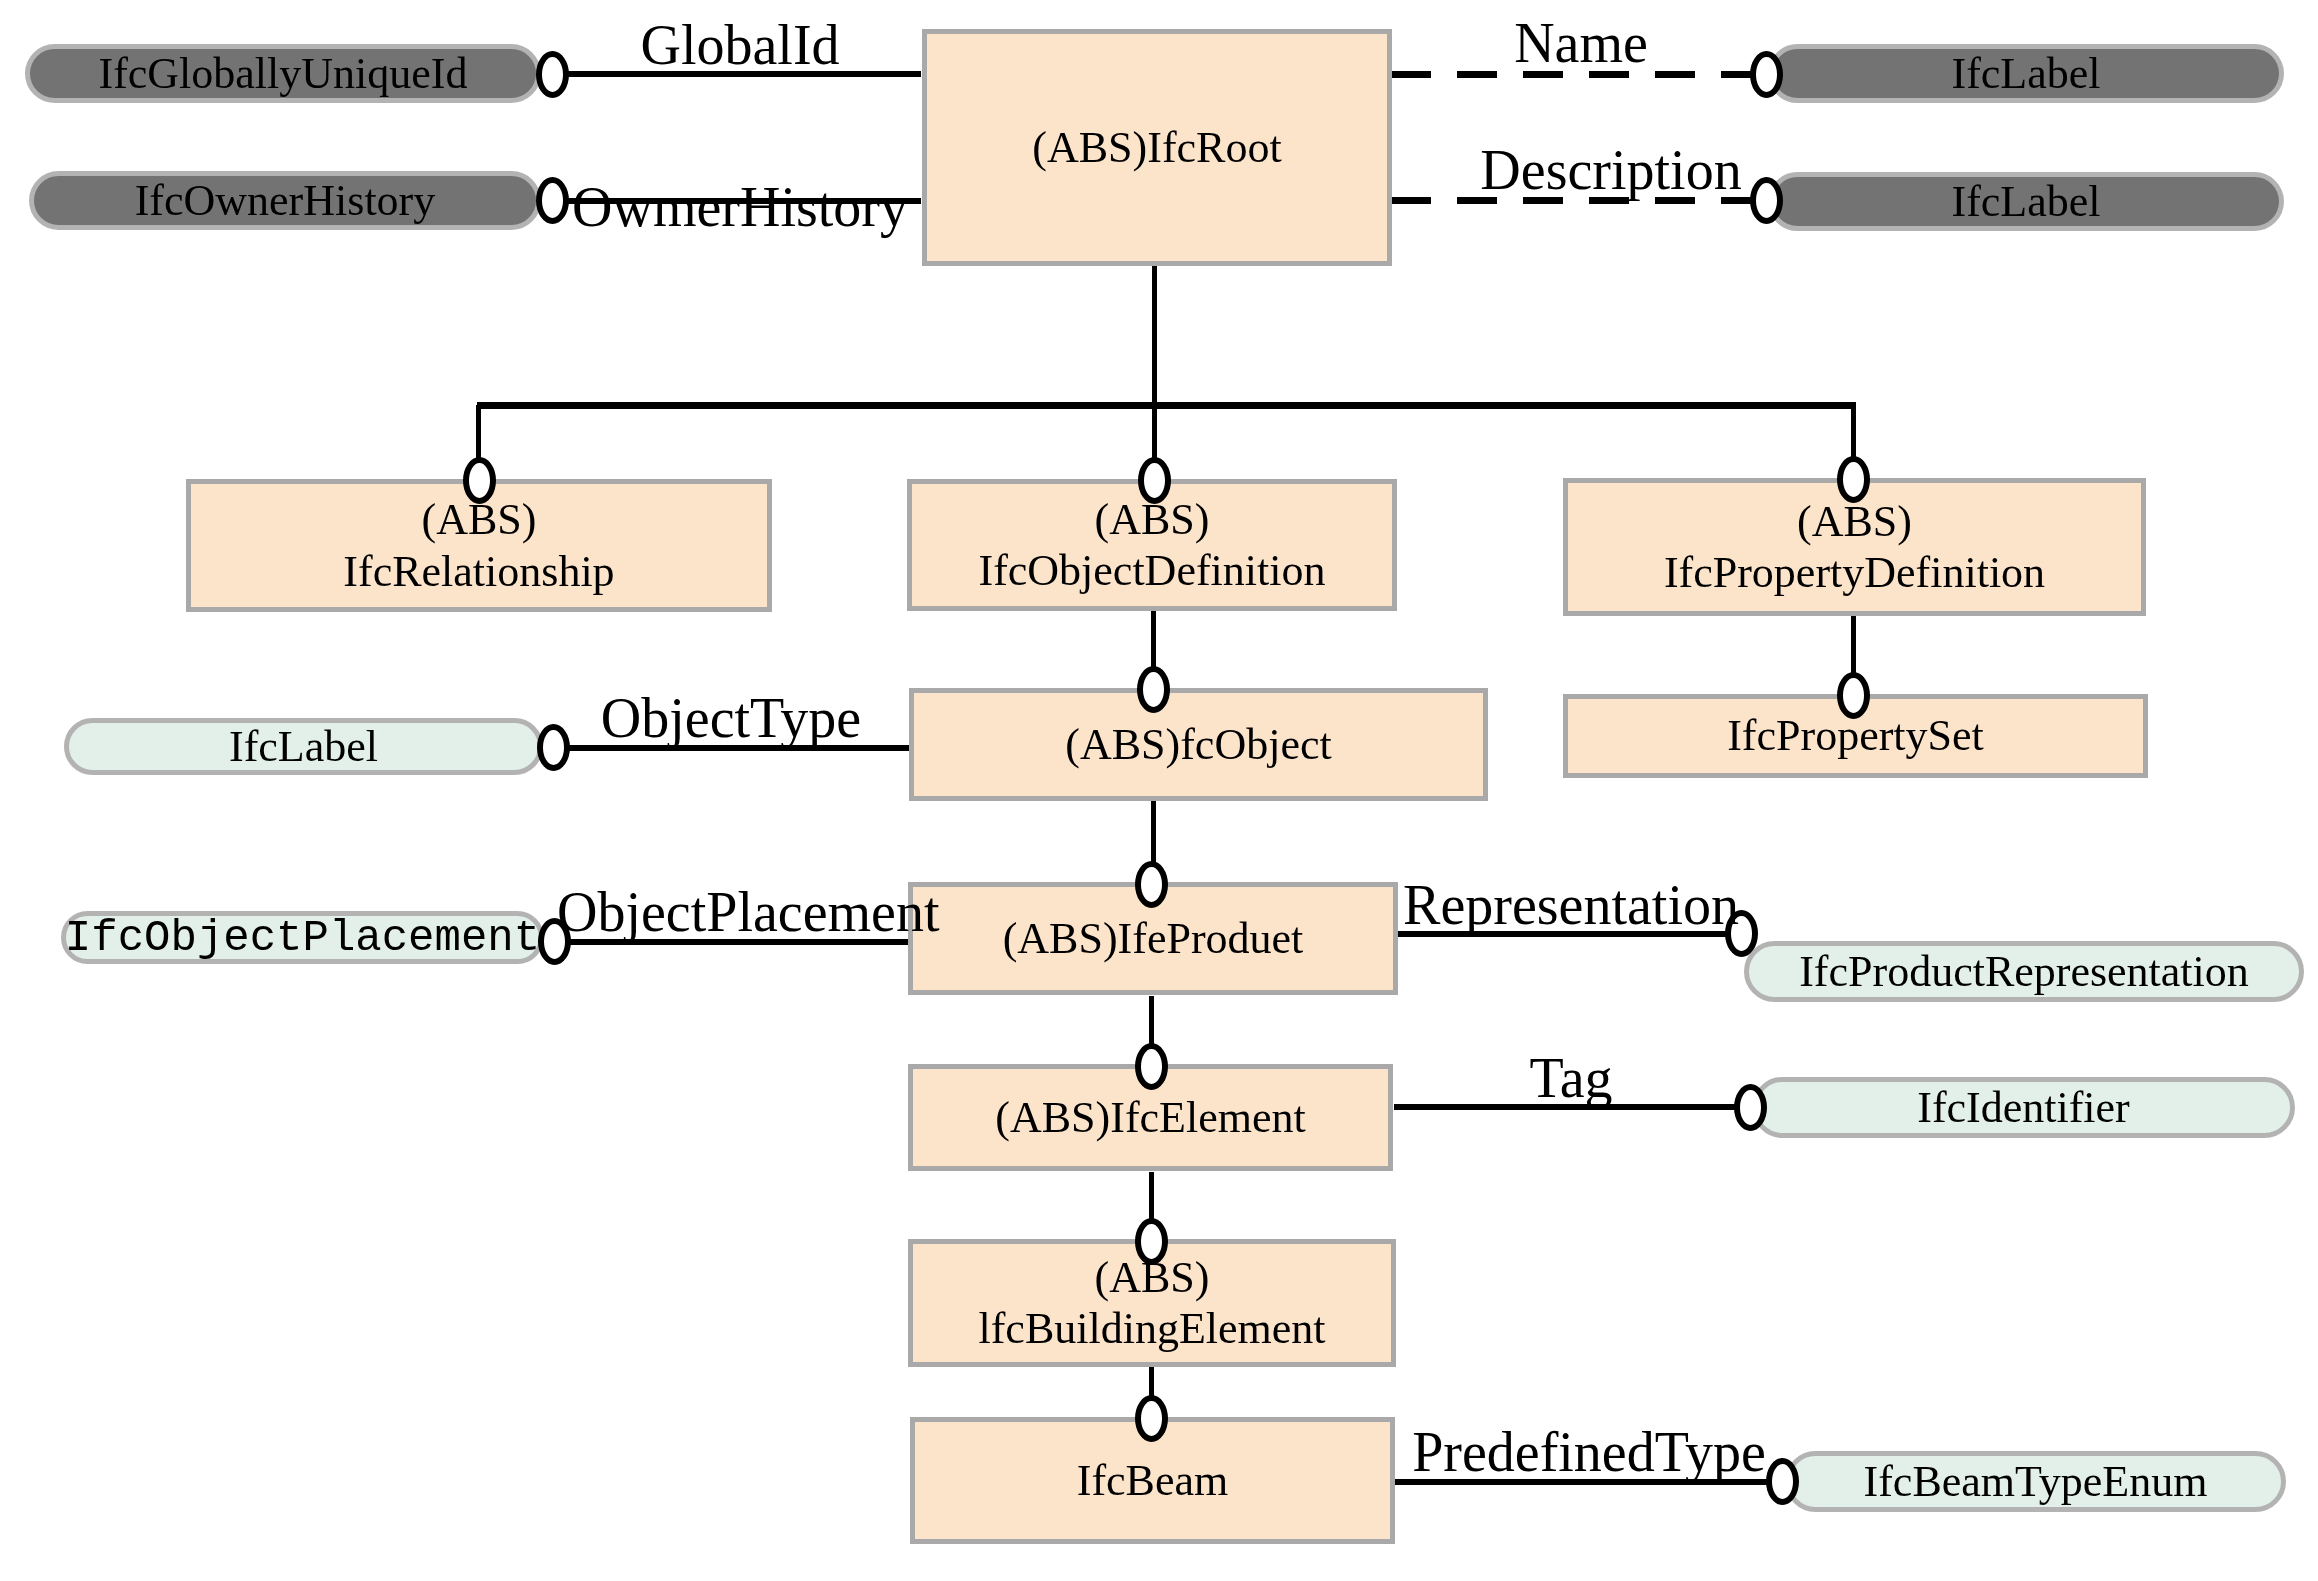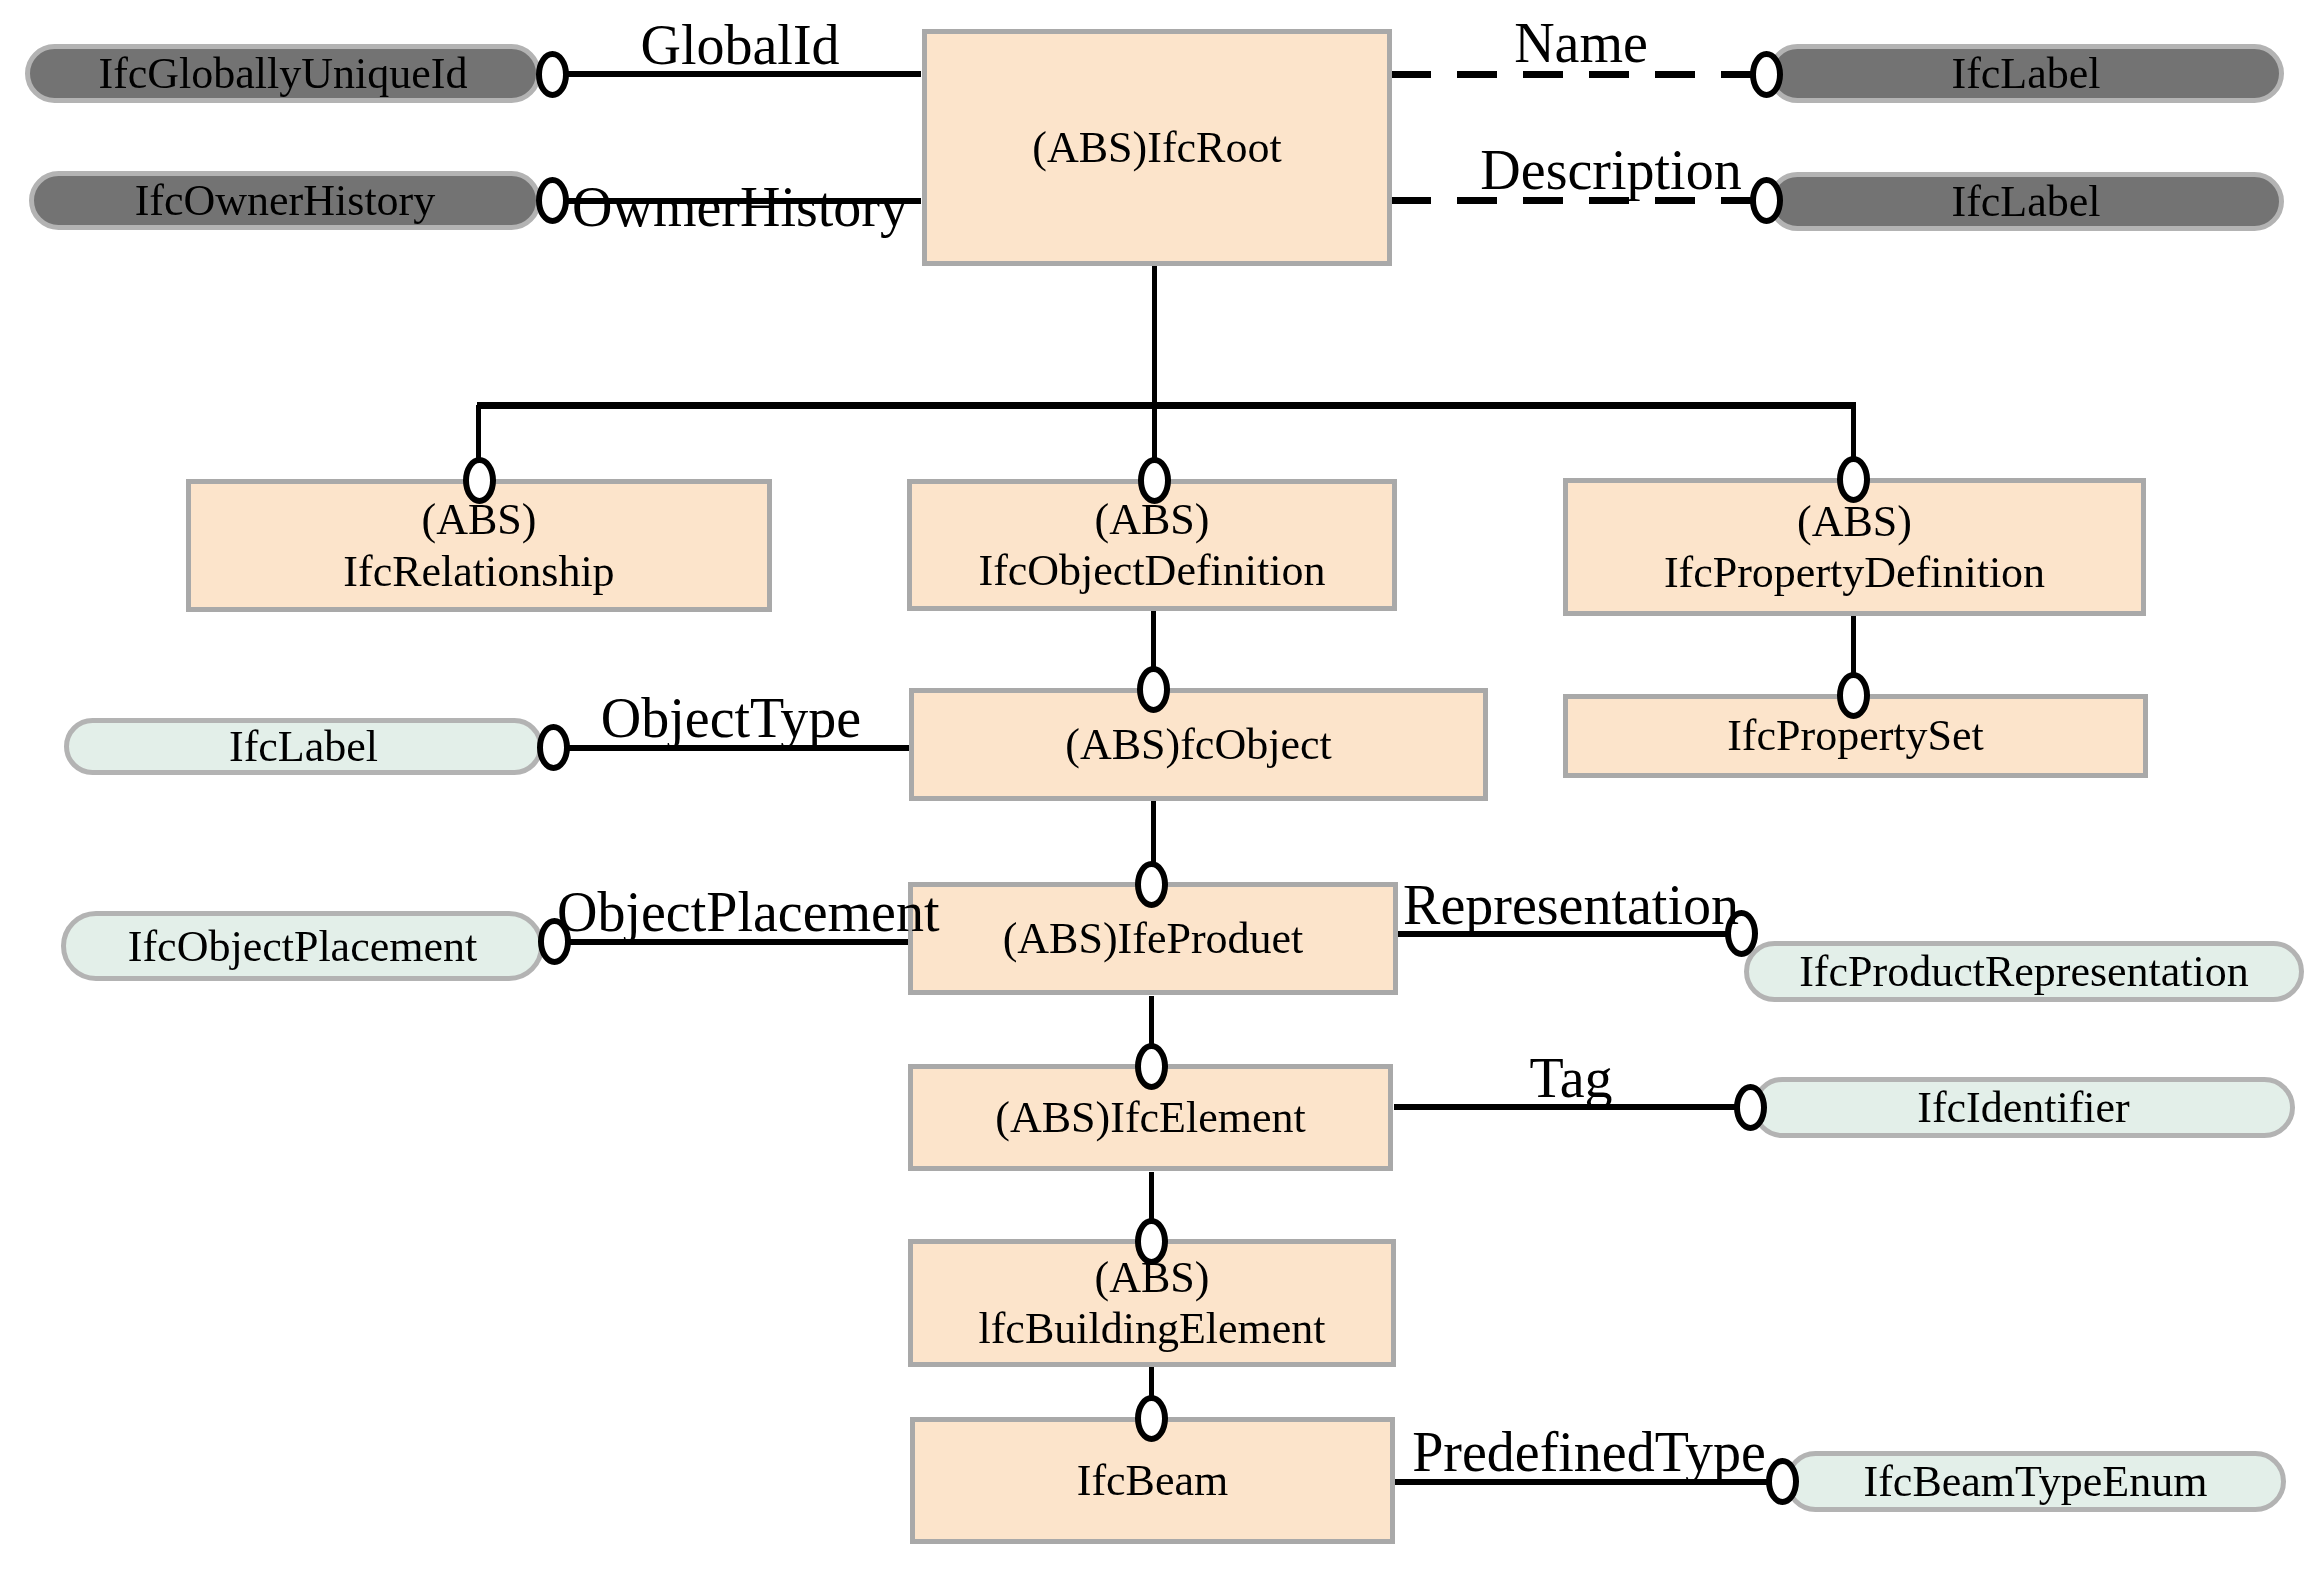--- a/index.html
+++ b/index.html
@@ -78,21 +78,21 @@
   <div class="entity" style="left:908px;top:1064px;width:485px;height:107px;">(ABS)IfcElement</div>
   <div class="entity" style="left:908px;top:1239px;width:488px;height:128px;">(ABS)
 lfcBuildingElement</div>
   <div class="entity" style="left:910px;top:1417px;width:485px;height:127px;">IfcBeam</div>
 
   <div class="pill blue" style="left:25px;top:44px;width:516px;height:59px;">IfcGloballyUniqueId</div>
   <div class="pill blue" style="left:29px;top:171px;width:512px;height:59px;">IfcOwnerHistory</div>
   <div class="pill blue" style="left:1768px;top:44px;width:516px;height:59px;">IfcLabel</div>
   <div class="pill blue" style="left:1768px;top:172px;width:516px;height:59px;">IfcLabel</div>
   <div class="pill green" style="left:64px;top:718px;width:479px;height:57px;">IfcLabel</div>
-  <div class="pill green" style="left:61px;top:911px;width:483px;height:70px;">IfcObjectPlacement</div>
+  <div class="pill green" style="left:61px;top:911px;width:483px;height:53px;font-family:Liberation Mono, monospace;">IfcObjectPlacement</div>
   <div class="pill green" style="left:1744px;top:941px;width:560px;height:61px;">IfcProductRepresentation</div>
   <div class="pill green" style="left:1752px;top:1077px;width:543px;height:61px;">IfcIdentifier</div>
   <div class="pill green" style="left:1785px;top:1451px;width:501px;height:61px;">IfcBeamTypeEnum</div>
 
   <div class="circ" style="left:536px;top:51px;"></div>
   <div class="circ" style="left:536px;top:177px;"></div>
   <div class="circ" style="left:1750px;top:51px;"></div>
   <div class="circ" style="left:1750px;top:177px;"></div>
   <div class="circ" style="left:537px;top:724px;"></div>
   <div class="circ" style="left:538px;top:918px;"></div>

